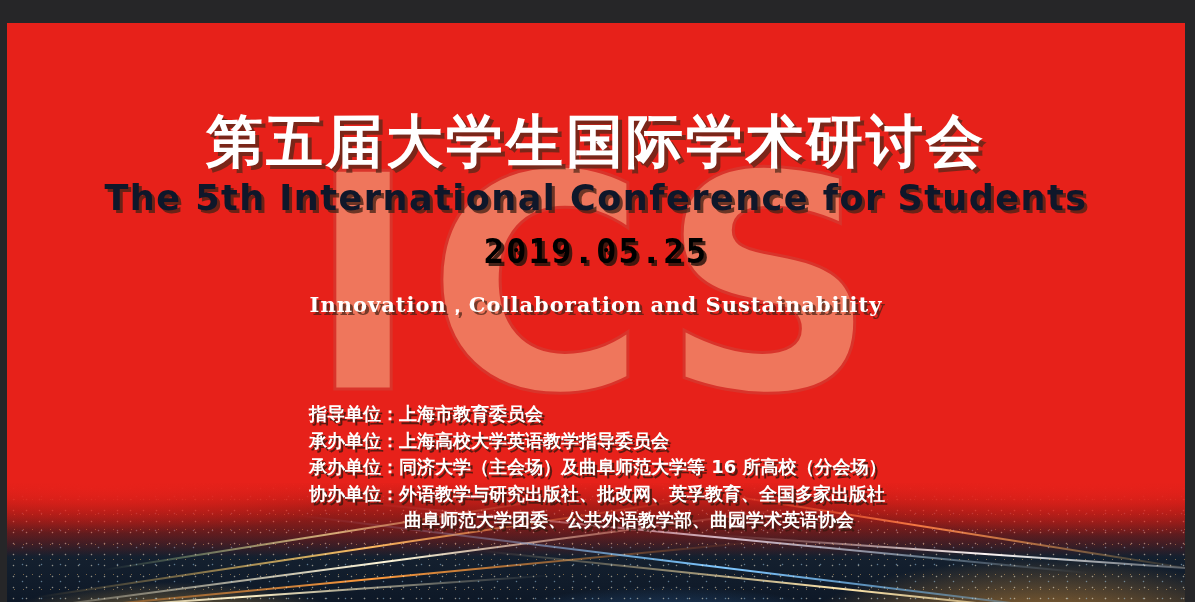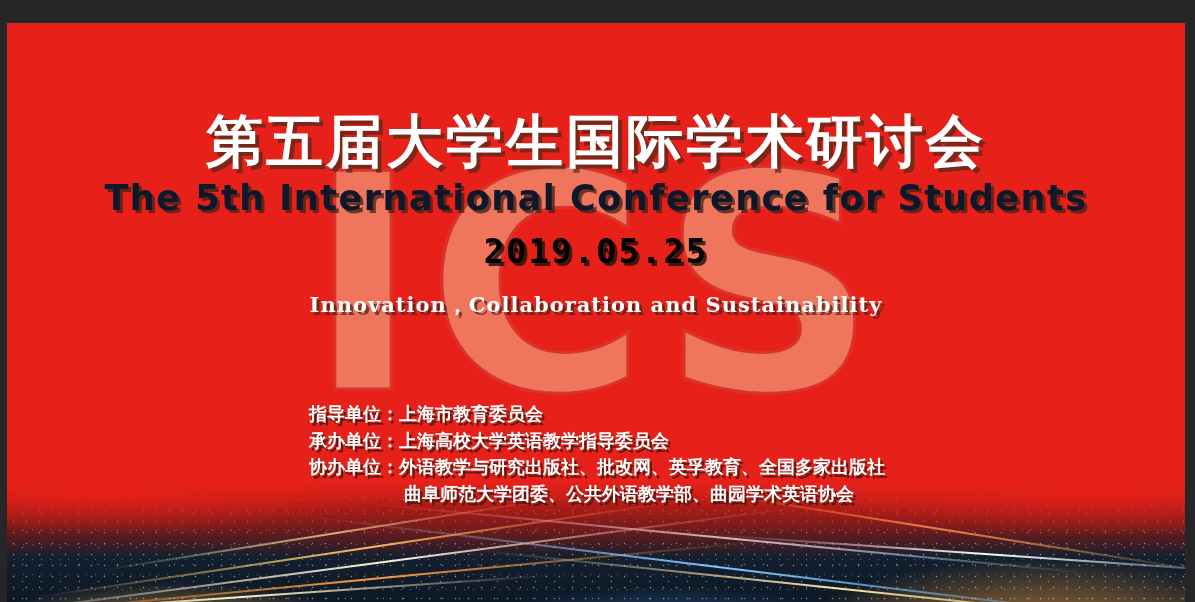--- a/index.html
+++ b/index.html
@@ -189,19 +189,20 @@
 
       <div class="en-title">The 5th International Conference for Students</div>
 
       <div class="date">2019.05.25</div>
 
       <div class="theme">Innovation，Collaboration and Sustainability</div>
 
       <div id="credits">
         <span class="row">指导单位：上海市教育委员会</span>
         <span class="row">承办单位：上海高校大学英语教学指导委员会</span>
+        <span class="row">承办单位：同济大学（主会场）及曲阜师范大学等 16 所高校（分会场）</span>
         <span class="row">协办单位：外语教学与研究出版社、批改网、英孚教育、全国多家出版社</span>
         <span class="row ind">曲阜师范大学团委、公共外语教学部、曲园学术英语协会</span>
       </div>
 
     </div>
   </div>
 </div>
 
 </body></html>

